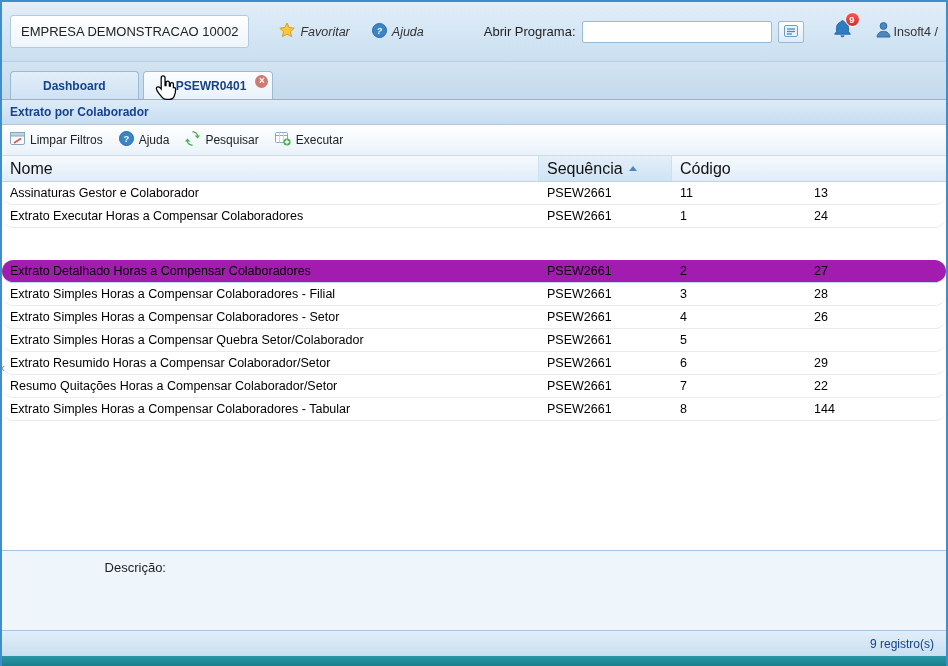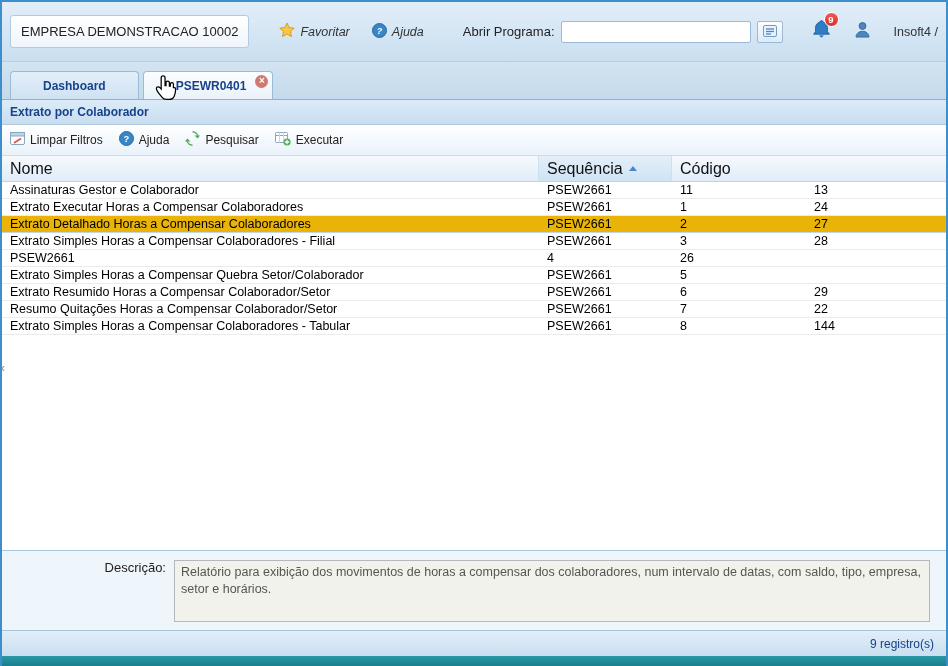--- a/index.html
+++ b/index.html
@@ -19,21 +19,21 @@
   .program-group{margin-left:auto;display:flex;align-items:center;gap:6px;}
   .program-label{font-size:13px;color:#222;white-space:nowrap;}
   .program-input{width:190px;height:22px;border:1px solid #9cb9d6;border-radius:2px;background:#fff;
                  font-size:12px;padding:0 4px;font-family:inherit;}
   .lookup-btn{width:26px;height:22px;border:1px solid #9cb9d6;border-radius:2px;
               background:linear-gradient(#fdfefe,#dcebf7);display:flex;align-items:center;justify-content:center;cursor:pointer;}
   .bell-wrap{position:relative;margin-left:28px;cursor:pointer;}
   .badge{position:absolute;top:-7px;right:-7px;min-width:15px;height:15px;border-radius:8px;background:linear-gradient(#f4594f,#d32f2f);
          color:#fff;font-size:9.5px;font-weight:bold;display:flex;align-items:center;justify-content:center;
          border:1px solid #fff;padding:0 3px;}
-  .user-group{margin-left:22px;display:flex;align-items:center;gap:23px;max-width:86px;overflow:hidden;cursor:pointer;}
+  .user-group{margin-left:22px;display:flex;align-items:center;gap:2px;max-width:86px;overflow:hidden;cursor:pointer;}
   .user-label{font-size:12.5px;color:#333;white-space:nowrap;}
 
   
   .tabstrip{flex:0 0 38px;background:linear-gradient(#d3e3f1,#c4daec);border-bottom:1px solid #8db2d8;
             display:flex;align-items:flex-end;padding:0 0 0 8px;position:relative;}
   .tab{height:28px;display:flex;align-items:center;padding:0 32px;margin-right:4px;border:1px solid #99bbd8;border-bottom:none;
        border-radius:4px 4px 0 0;font-size:12px;font-weight:bold;color:#15428b;cursor:pointer;position:relative;}
   .tab.inactive{background:linear-gradient(#e3eefa,#cfe2f2);}
   .tab.active{background:linear-gradient(#fbfdff,#e9f2fa);padding-right:26px;}
   .tab-close{position:absolute;top:3px;right:4px;width:13px;height:13px;border-radius:7px;background:#cf7a70;
@@ -52,22 +52,22 @@
   
   .grid{flex:1 1 auto;display:flex;flex-direction:column;overflow:hidden;background:#fff;}
   .grid-header{flex:0 0 26px;display:grid;grid-template-columns:537px 133px 134px 1fr;
                background:linear-gradient(#f6fafd,#dfecf8);border-bottom:1px solid #c2d4e4;}
   .gh-cell{display:flex;align-items:center;padding-left:8px;font-size:16px;color:#111;border-right:1px solid #cfdfee;cursor:pointer;}
   .gh-cell:last-child{border-right:none;}
   .gh-cell.sorted{background:linear-gradient(#e4eff9,#cfe3f4);}
   .sort-arrow{width:0;height:0;border-left:4px solid transparent;border-right:4px solid transparent;
               border-bottom:5px solid #4a86c8;margin-left:6px;display:inline-block;}
   .grid-body{flex:1 1 auto;overflow:hidden;}
-  .grid-row{display:grid;grid-template-columns:537px 133px 134px 1fr;height:17px;border-bottom:1px solid #ebebeb;cursor:pointer;background:#fff;}
-  .grid-row.selected{background:#eab308;border-bottom:1px solid #c2d6e8;}
+  .grid-row{display:grid;grid-template-columns:537px 133px 134px 1fr;height:23px;border-bottom:1px solid #ebebeb;cursor:pointer;background:#fff;border-radius:12px;}
+  .grid-row.selected{background:#a21caf;border-bottom:1px solid #c2d6e8;margin-top:32px;}
   .cell{display:flex;align-items:center;padding-left:8px;font-size:12.5px;color:#000;white-space:nowrap;overflow:hidden;}
 
   
   .desc-panel{flex:0 0 80px;background:#eef5fb;border-top:1px solid #a9c5de;display:flex;padding-top:9px;}
   .desc-label{width:172px;text-align:right;padding-right:8px;font-size:13px;color:#222;}
   .desc-box{flex:1;margin-right:16px;height:62px;background:#f2f2ec;border:1px solid #b4b8bc;
             font-size:12.5px;color:#555;padding:3px 6px;line-height:1.35;overflow:hidden;}
 
   
   .footer{flex:0 0 26px;background:linear-gradient(#e2eef9,#c9dff0);border-top:1px solid #a9c5de;
@@ -233,20 +233,21 @@
           <div class="cell">2</div>
           <div class="cell">27</div>
         </div>
         <div class="grid-row">
           <div class="cell">Extrato Simples Horas a Compensar Colaboradores - Filial</div>
           <div class="cell">PSEW2661</div>
           <div class="cell">3</div>
           <div class="cell">28</div>
         </div>
         <div class="grid-row">
+          <div class="cell">Extrato Simples Horas a Compensar Colaboradores - Setor</div>
           <div class="cell">PSEW2661</div>
           <div class="cell">4</div>
           <div class="cell">26</div>
         </div>
         <div class="grid-row">
           <div class="cell">Extrato Simples Horas a Compensar Quebra Setor/Colaborador</div>
           <div class="cell">PSEW2661</div>
           <div class="cell">5</div>
         </div>
         <div class="grid-row">
@@ -265,21 +266,20 @@
           <div class="cell">Extrato Simples Horas a Compensar Colaboradores - Tabular</div>
           <div class="cell">PSEW2661</div>
           <div class="cell">8</div>
           <div class="cell">144</div>
         </div>
       </div>
   </div>
 
   <div class="desc-panel">
     <div class="desc-label">Descrição:</div>
-    <div class="desc-box">Relatório para exibição dos movimentos de horas a compensar dos colaboradores, num intervalo de datas, com saldo, tipo, empresa, setor e horários.</div>
   </div>
 
   <div class="footer">
     <span>9 registro(s)</span>
   </div>
   <div class="bottom-strip"></div>
 
   <div class="collapse-handle">‹</div>
 </div>
 

